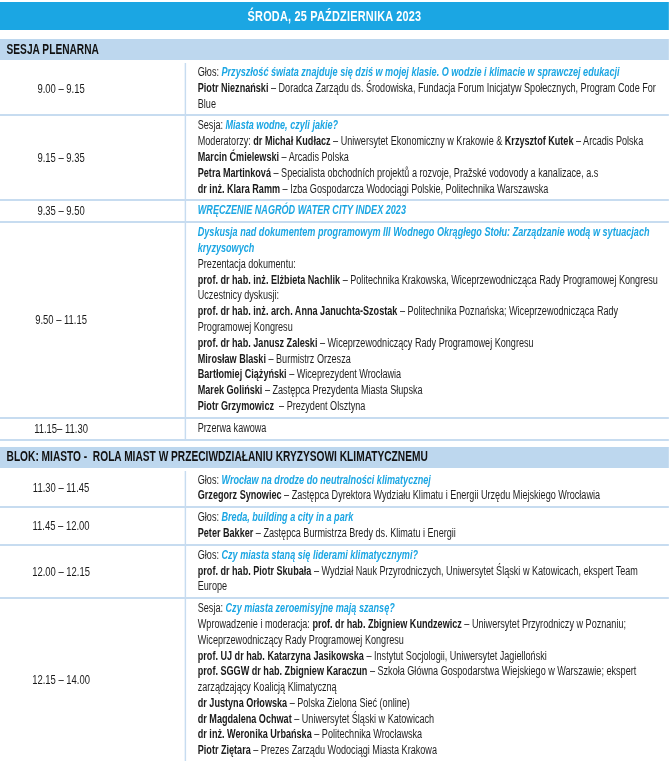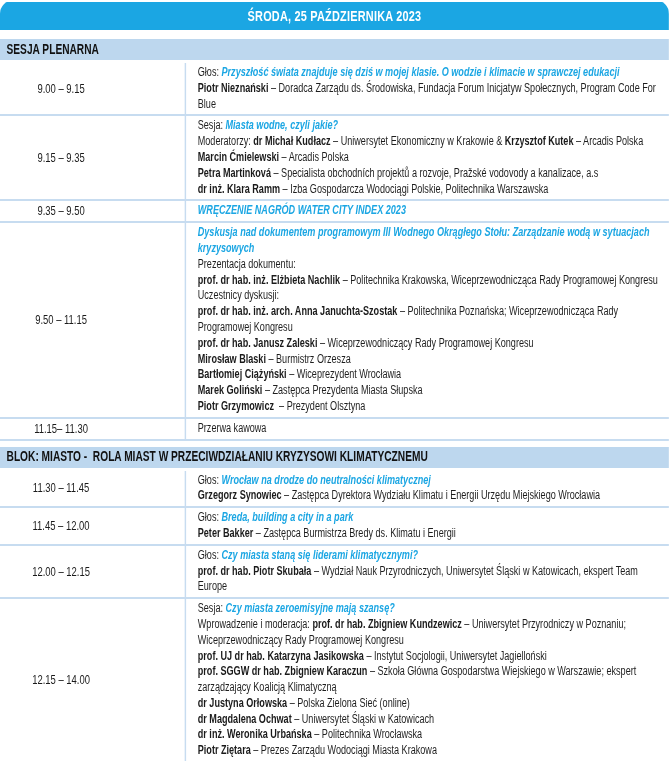--- a/index.html
+++ b/index.html
@@ -4,21 +4,20 @@
 <style>
   * { margin:0; padding:0; box-sizing:border-box; }
   html,body { background:#ffffff; }
   .page {
     position:relative;
     width:669px; height:777px;
     overflow:hidden;
     background:#ffffff;
     font-family:"Liberation Sans", sans-serif;
     color:var(--body,#222);
-    border-radius:14px;
   }
   
   .scale {
     width:920px;
     transform:scaleX(0.727);
     transform-origin:0 0;
     font-size:12.5px;
     line-height:15.8px;
   }
   .banner {

